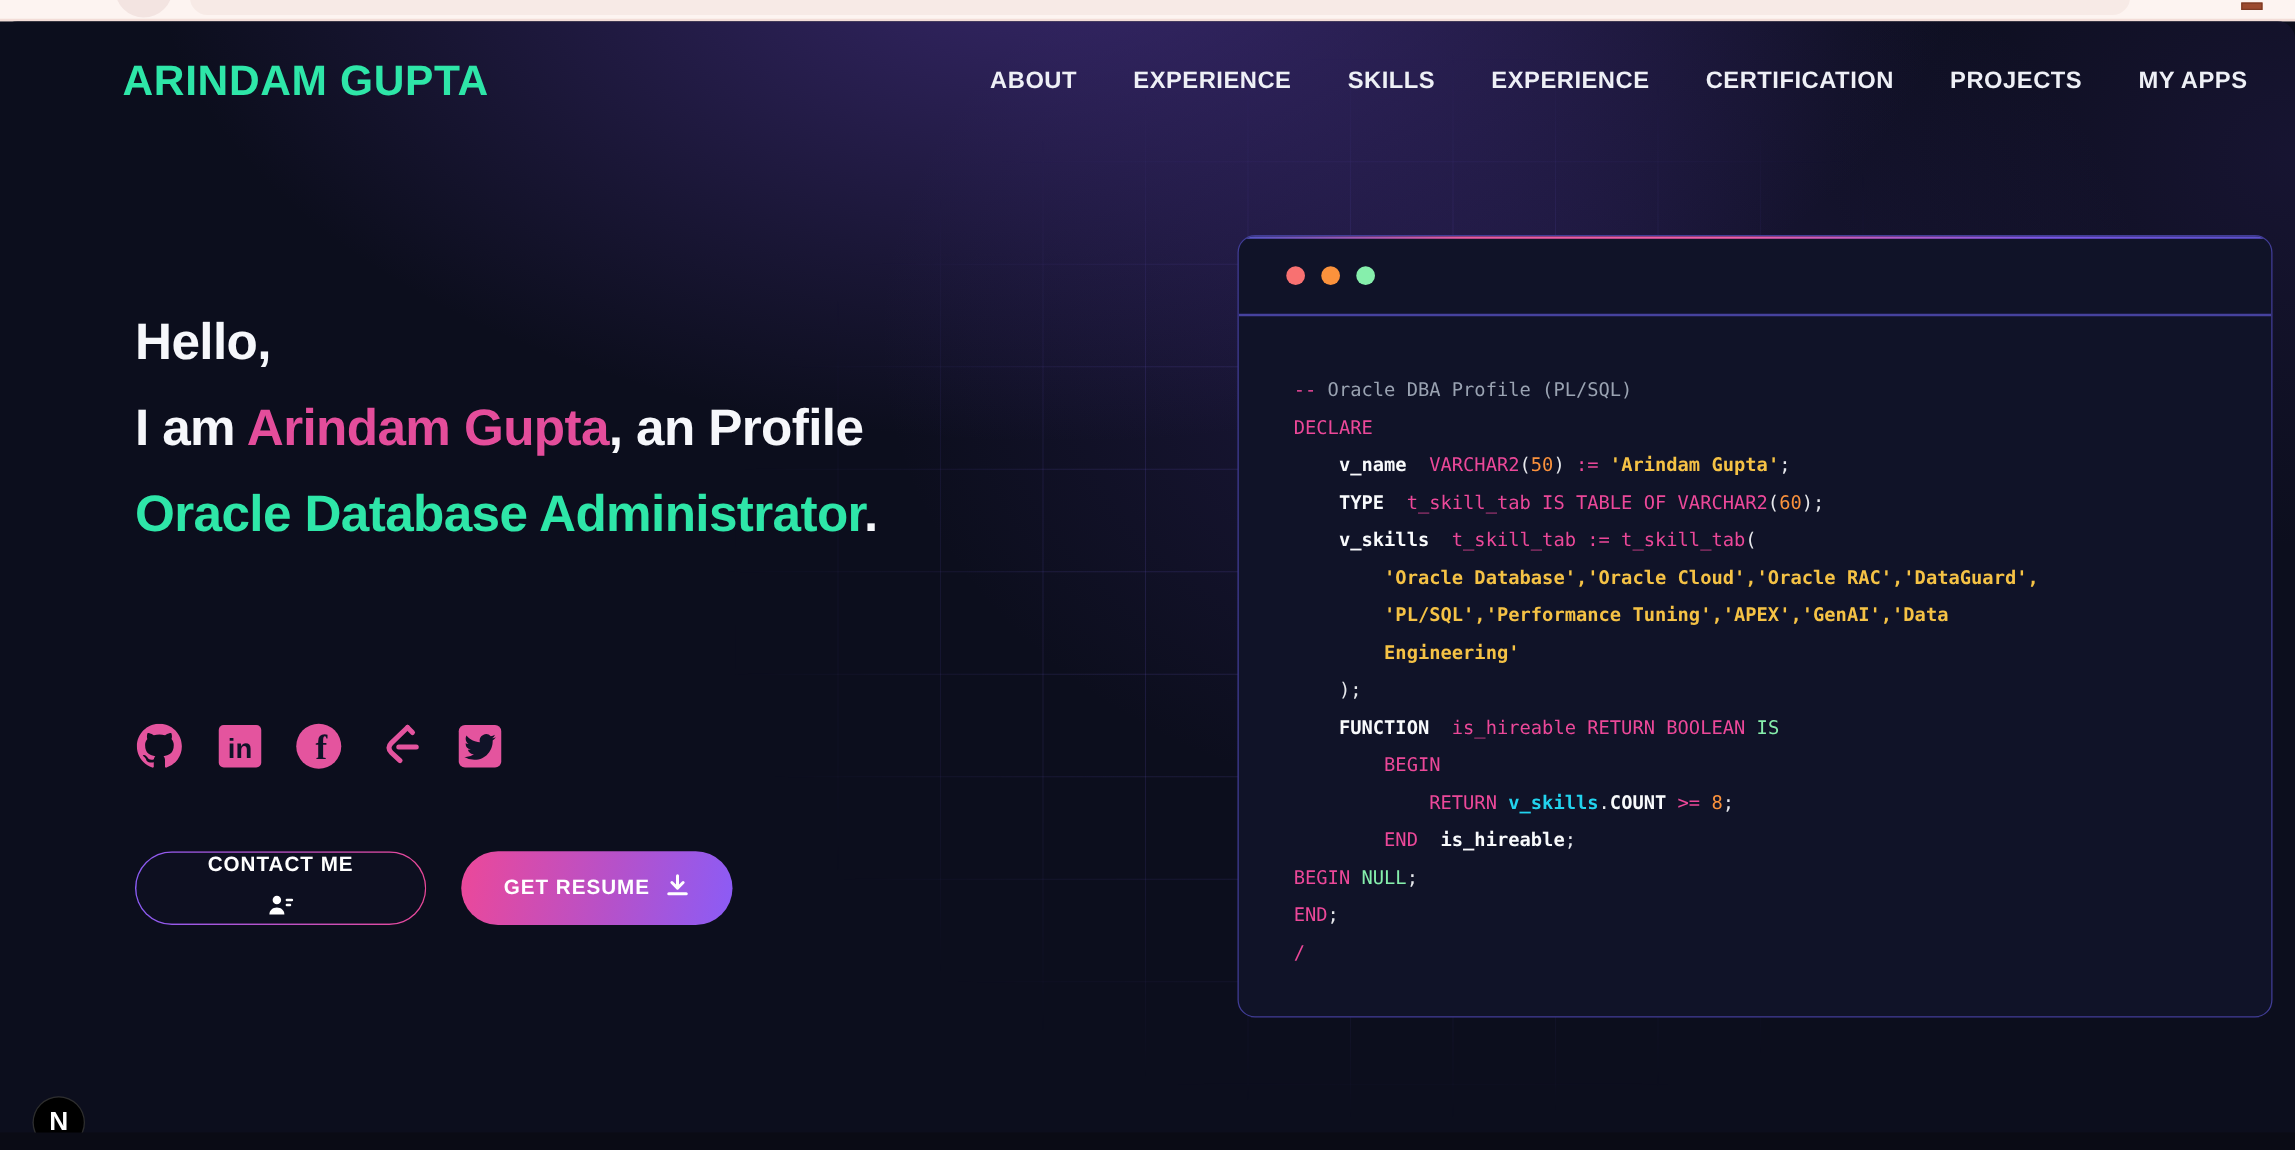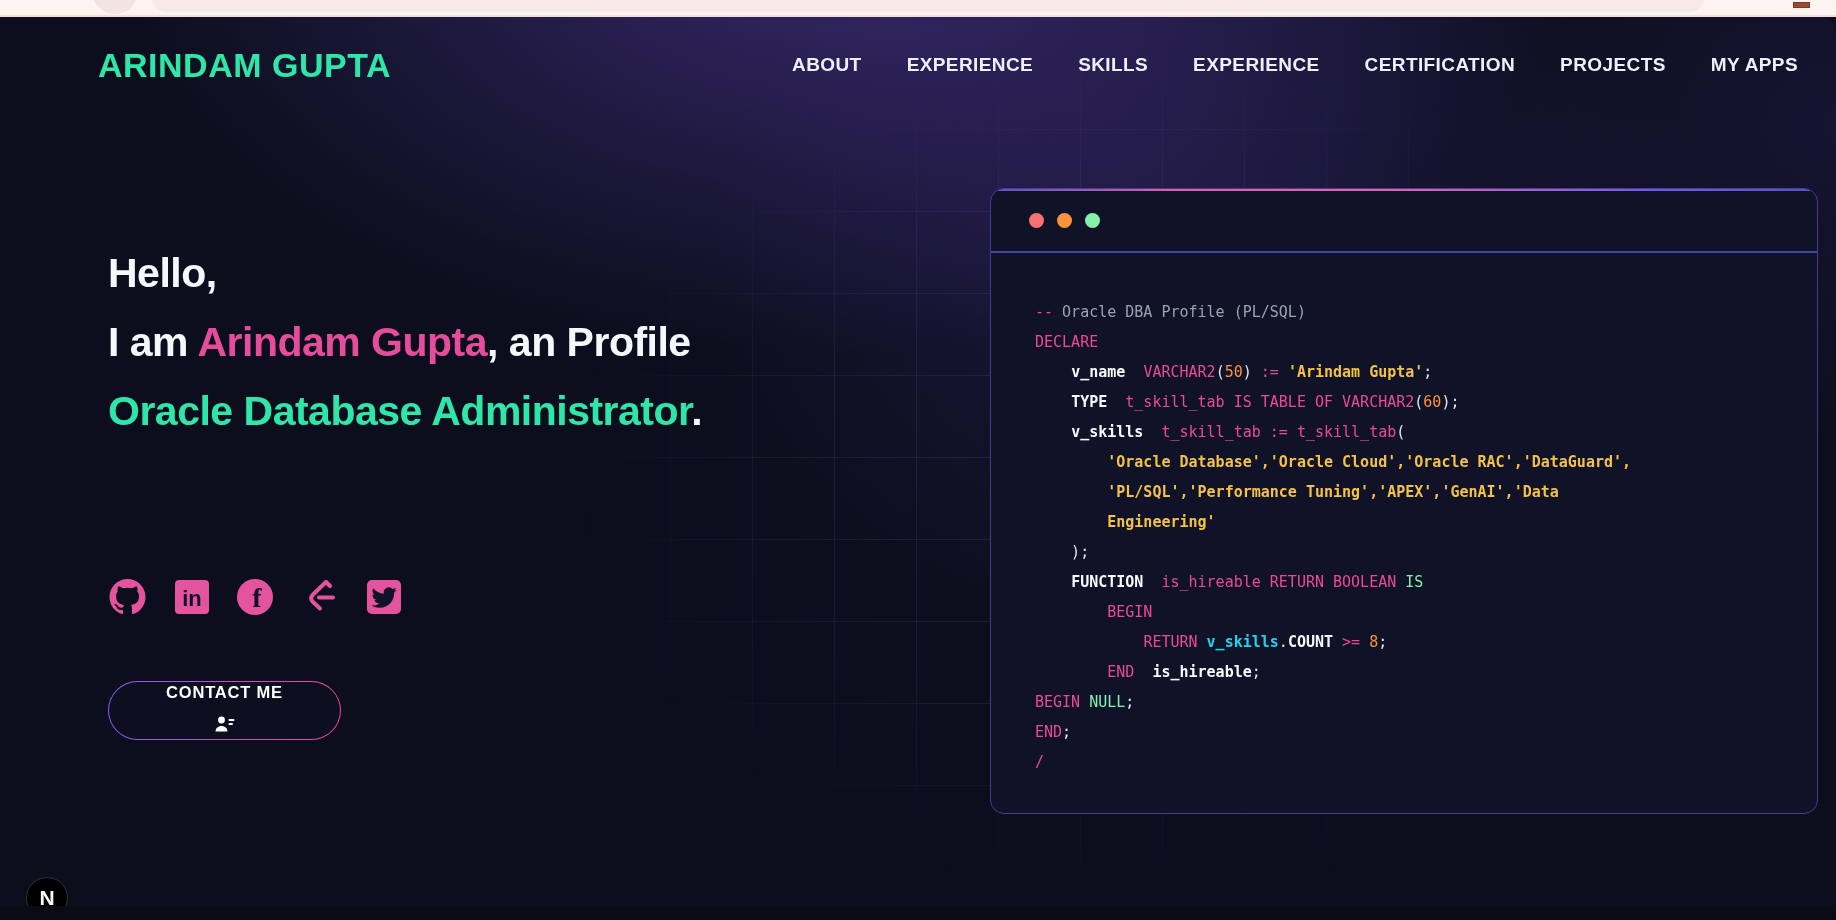--- a/index.html
+++ b/index.html
@@ -158,20 +158,30 @@
       <span>CONTACT ME</span>
       <span>
         <svg width="22" height="20" viewBox="0 0 22 20" fill="#ffffff">
             <circle cx="7.5" cy="6" r="3.4"></circle>
             <path d="M1.5 17.5c0-3.4 2.7-5.6 6-5.6s6 2.2 6 5.6z"></path>
             <rect x="14.5" y="5" width="6" height="2" rx="1"></rect>
             <rect x="14.5" y="9" width="4.5" height="2" rx="1"></rect>
           </svg>
       </span>
     </button>
+    <button class="btn btn-resume">
+      <span>GET RESUME</span>
+      <span>
+        <svg width="20" height="20" viewBox="0 0 20 20" fill="none" stroke="#ffffff" stroke-width="2.4" stroke-linecap="round" stroke-linejoin="round">
+            <path d="M10 2.5 V12"></path>
+            <path d="M5.5 8 L10 12.5 L14.5 8"></path>
+            <path d="M3 17 H17"></path>
+          </svg>
+      </span>
+    </button>
   </div>
 
   <div class="code-window">
     <div class="window-titlebar">
       <span class="window-dot" style="background: rgb(248, 113, 113);"></span>
       <span class="window-dot" style="background: rgb(251, 146, 60);"></span>
       <span class="window-dot" style="background: rgb(134, 239, 172);"></span>
     </div>
     <div class="code-pre" id="code-pre"><div><span class="tk-kw">--</span><span class="tk-cm"> Oracle DBA Profile (PL/SQL)</span></div><div><span class="tk-kw">DECLARE</span></div><div><span class="tk-pl">    </span><span class="tk-id">v_name</span><span class="tk-pl">  </span><span class="tk-kw">VARCHAR2</span><span class="tk-pl">(</span><span class="tk-num">50</span><span class="tk-pl">) </span><span class="tk-kw">:=</span><span class="tk-pl"> </span><span class="tk-str">'Arindam Gupta'</span><span class="tk-pl">;</span></div><div><span class="tk-pl">    </span><span class="tk-id">TYPE</span><span class="tk-pl">  </span><span class="tk-kw">t_skill_tab IS TABLE OF VARCHAR2</span><span class="tk-pl">(</span><span class="tk-num">60</span><span class="tk-pl">);</span></div><div><span class="tk-pl">    </span><span class="tk-id">v_skills</span><span class="tk-pl">  </span><span class="tk-kw">t_skill_tab := t_skill_tab</span><span class="tk-pl">(</span></div><div><span class="tk-pl">        </span><span class="tk-str">'Oracle Database','Oracle Cloud','Oracle RAC','DataGuard',</span></div><div><span class="tk-pl">        </span><span class="tk-str">'PL/SQL','Performance Tuning','APEX','GenAI','Data</span></div><div><span class="tk-pl">        </span><span class="tk-str">Engineering'</span></div><div><span class="tk-pl">    );</span></div><div><span class="tk-pl">    </span><span class="tk-id">FUNCTION</span><span class="tk-pl">  </span><span class="tk-kw">is_hireable RETURN BOOLEAN</span><span class="tk-pl"> </span><span class="tk-gr">IS</span></div><div><span class="tk-pl">        </span><span class="tk-kw">BEGIN</span></div><div><span class="tk-pl">            </span><span class="tk-kw">RETURN</span><span class="tk-pl"> </span><span class="tk-cy">v_skills</span><span class="tk-pl">.</span><span class="tk-id">COUNT</span><span class="tk-pl"> </span><span class="tk-kw">&gt;=</span><span class="tk-pl"> </span><span class="tk-num">8</span><span class="tk-pl">;</span></div><div><span class="tk-pl">        </span><span class="tk-kw">END</span><span class="tk-pl">  </span><span class="tk-id">is_hireable</span><span class="tk-pl">;</span></div><div><span class="tk-kw">BEGIN</span><span class="tk-pl"> </span><span class="tk-gr">NULL</span><span class="tk-pl">;</span></div><div><span class="tk-kw">END</span><span class="tk-pl">;</span></div><div><span class="tk-kw">/</span></div></div>
   </div>

